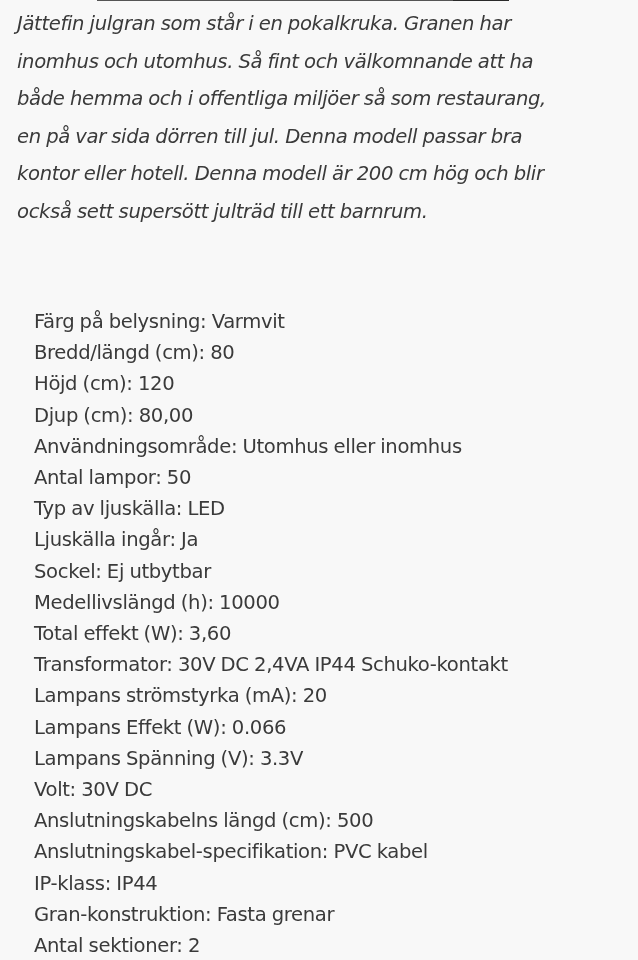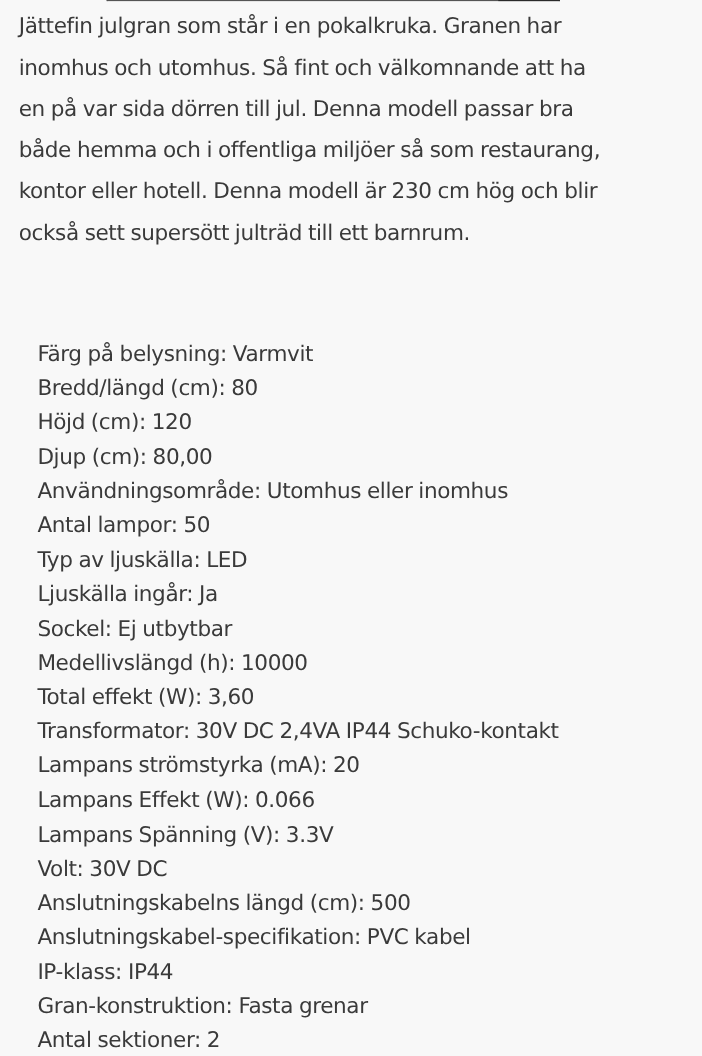--- a/index.html
+++ b/index.html
@@ -41,20 +41,21 @@
       width: 615px;
       margin: 0;
       font-size: 19.6px;
       line-height: 37.6px;
       letter-spacing: -0.35px;
       word-spacing: -0.5px;
     }
     .description .line {
       display: block;
       white-space: nowrap;
+      font-style: italic;
     }
     .specs {
       position: absolute;
       left: 34px;
       top: 306px;
       width: 615px;
       margin: 0;
       padding: 0;
       list-style: none;
       font-size: 19.6px;
@@ -69,23 +70,23 @@
 </head>
 <body>
 
 <div class="top-strip">
   <div class="right-seg"></div>
 </div>
 
 <p class="description">
   <span class="line">Jättefin julgran som står i en pokalkruka. Granen har</span>
   <span class="line">inomhus och utomhus. Så fint och välkomnande att ha</span>
+  <span class="line">både hemma och i offentliga miljöer så som restaurang,</span>
   <span class="line">en på var sida dörren till jul. Denna modell passar bra</span>
-  <span class="line">både hemma och i offentliga miljöer så som restaurang,</span>
-  <span class="line">kontor eller hotell. Denna modell är 230 cm hög och blir</span>
+  <span class="line">kontor eller hotell. Denna modell är 200 cm hög och blir</span>
   <span class="line">också sett supersött julträd till ett barnrum.</span>
 </p>
 
 <ul class="specs">
   <li>Färg på belysning: Varmvit</li>
   <li>Bredd/längd (cm): 80</li>
   <li>Höjd (cm): 120</li>
   <li>Djup (cm): 80,00</li>
   <li>Användningsområde: Utomhus eller inomhus</li>
   <li>Antal lampor: 50</li>

